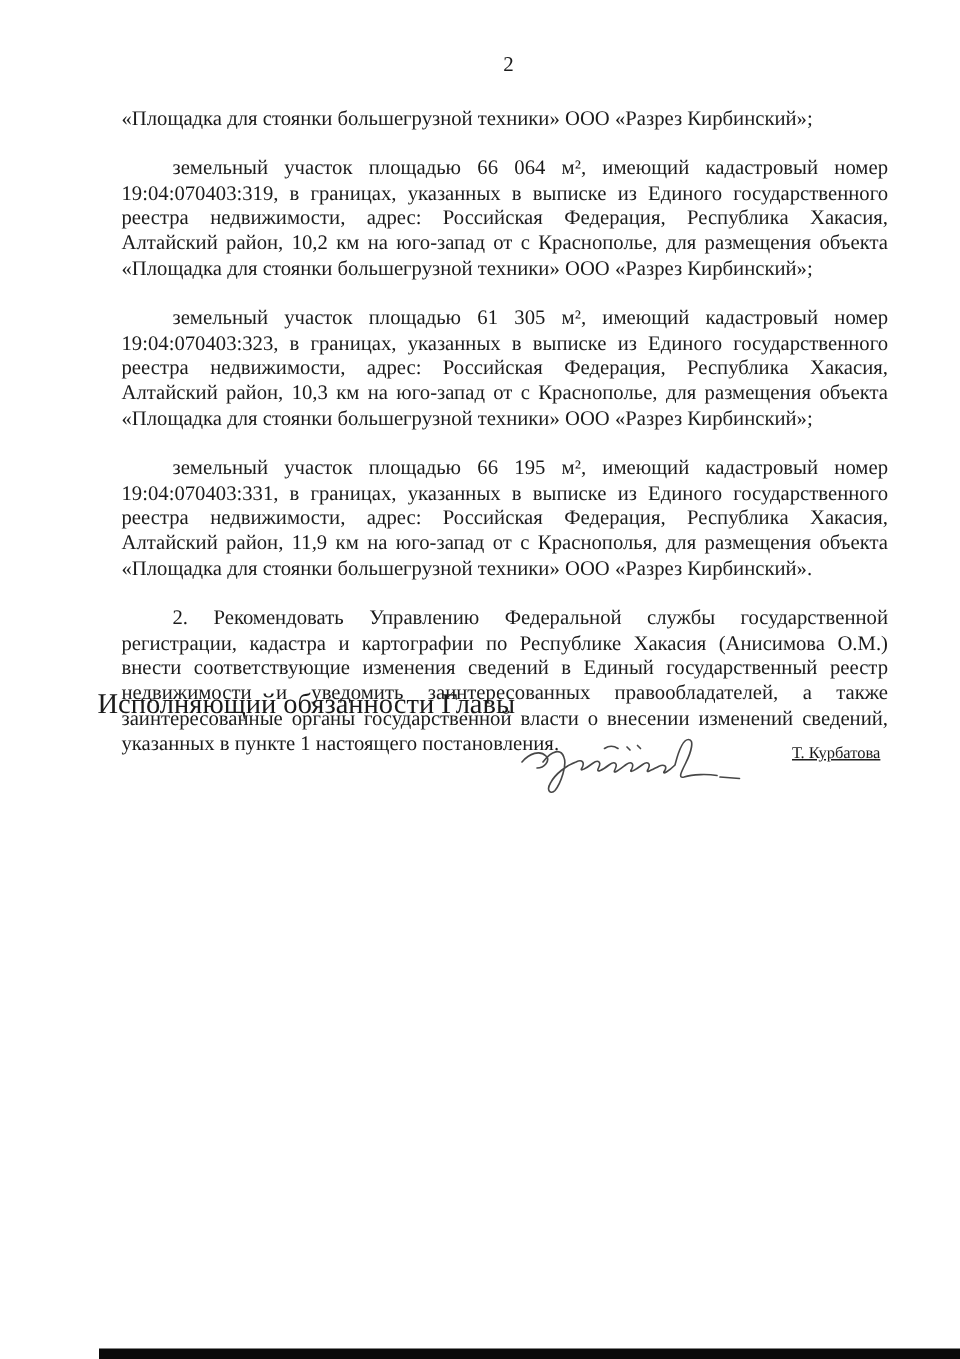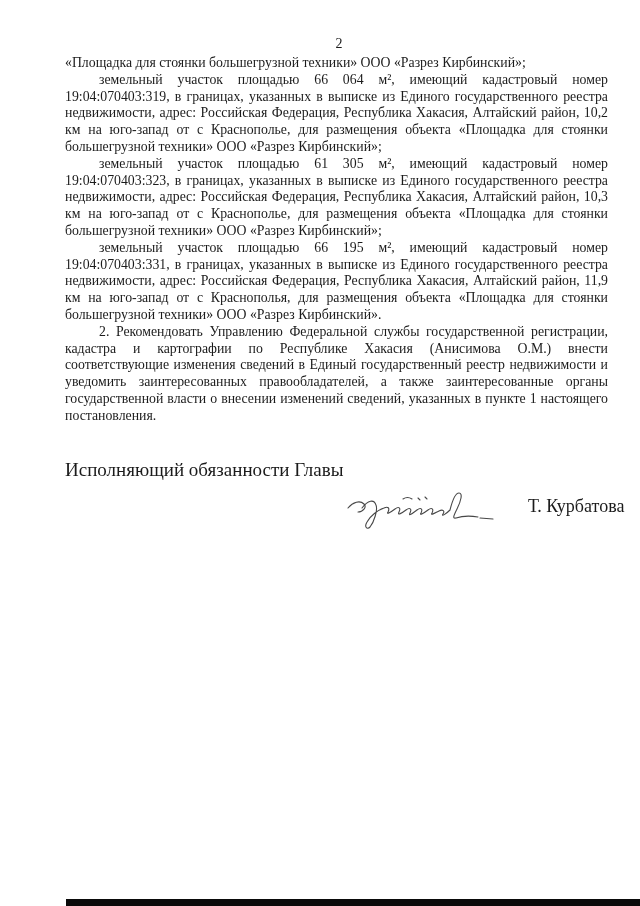--- a/index.html
+++ b/index.html
@@ -18,38 +18,39 @@
     text-align:center;
     font-size:14px;
   }
   .doc{
     position:absolute;
     top:55px;left:65px;width:543px;
     font-size:13.8px;
     line-height:16.8px;
     text-align:justify;
   }
-  .doc p{margin:0;padding:0;}
+  .doc p{margin:16px;padding:0;}
   .doc p.ind{text-indent:34px;}
   .sig-block{
     position:absolute;
     top:462px;left:65px;width:300px;
     font-size:19px;
     line-height:16.8px;
   }
   .sig-scrawl{
     position:absolute;
     top:486px;left:346px;
     width:152px;height:44px;
   }
   .sig-name{
     position:absolute;
     top:496px;left:528px;
-    font-size:18px;
+    font-size:11px;
     white-space:nowrap;
+    text-decoration:underline;
   }
   .scan-bar{
     position:absolute;
     left:66px;right:0;bottom:0;height:7px;
     background:#0a0a0a;
   }
 </style>
 </head>
 <body>
 

